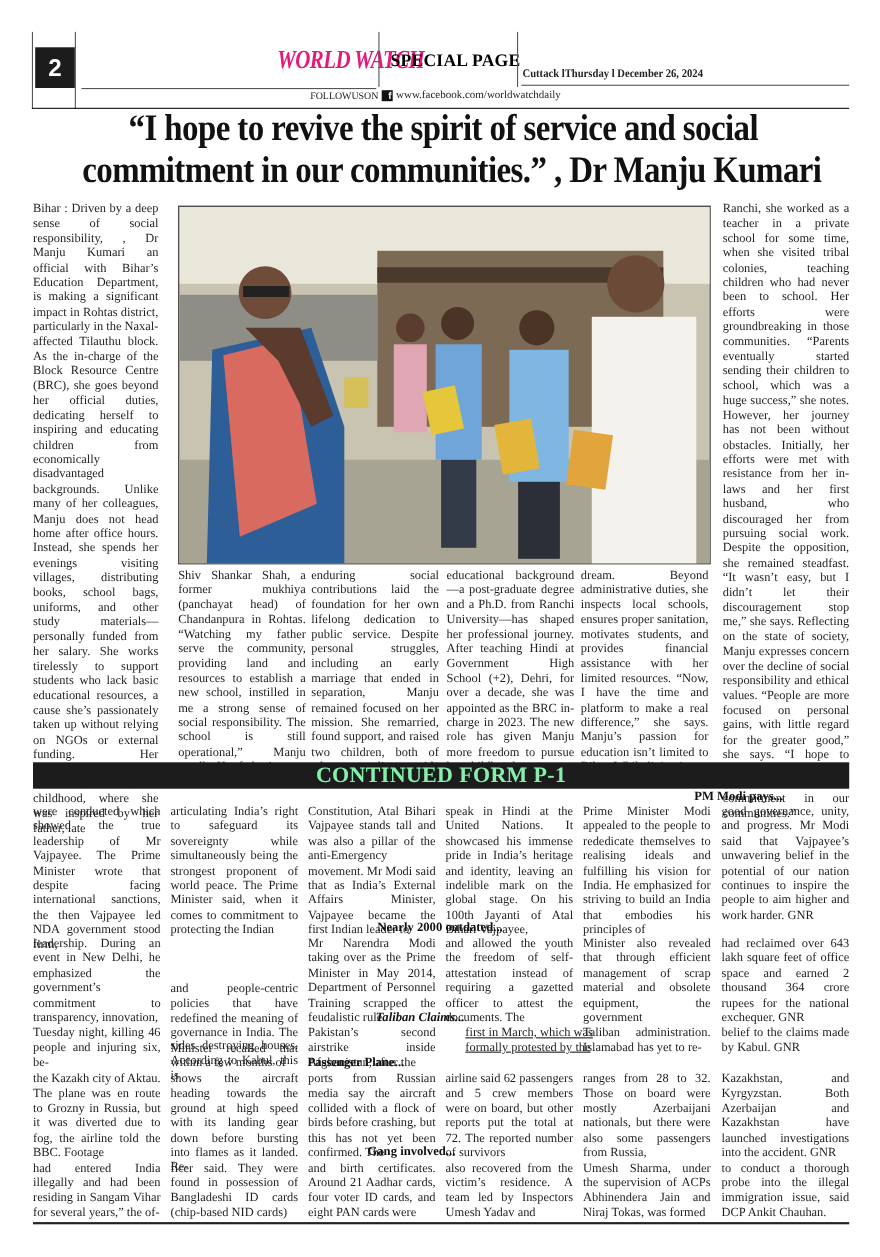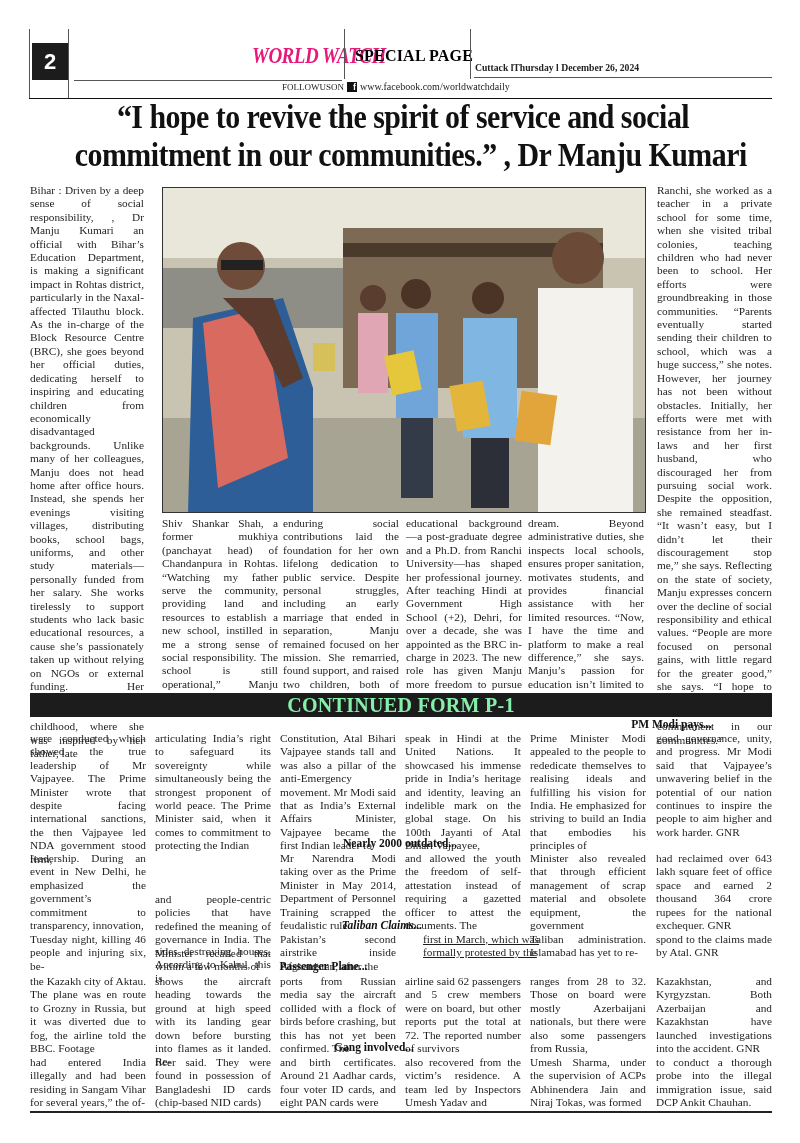--- a/index.html
+++ b/index.html
@@ -138,21 +138,21 @@
 <div class="cont-col" style="left:405px; top:852px;">and allowed the youth the freedom of self-attestation instead of requiring a gazetted officer to attest the documents. The</div>
 <div class="cont-col" style="left:530px; top:852px;">Minister also revealed that through efficient management of scrap material and obsolete equipment, the government</div>
 <div class="cont-col" style="left:656px; top:852px;">had reclaimed over 643 lakh square feet of office space and earned 2 thousand 364 crore rupees for the national exchequer. GNR</div>
 
 <div class="sub" style="left:14px; width:736px; text-align:center; top:919px;font-style:italic;">Taliban Claims...</div>
 <div class="cont-col" style="left:30px; top:933px;">Tuesday night, killing 46 people and injuring six, be-</div>
 <div class="cont-col" style="left:155px; top:933px;margin-top:12px;">sides destroying houses. According to Kabul, this is</div>
 <div class="cont-col" style="left:280px; top:933px;">Pakistan’s second airstrike inside Afghanistan, after the</div>
 <div class="cont-col" style="left:423px; top:933px;text-decoration:underline;">first in March, which was formally protested by the</div>
 <div class="cont-col" style="left:530px; top:933px;">Taliban administration. Islamabad has yet to re-</div>
-<div class="cont-col" style="left:656px; top:933px;">spond to the claims made by Atal. GNR</div>
+<div class="cont-col" style="left:656px; top:933px;">belief to the claims made by Kabul. GNR</div>
 
 <div class="sub" style="left:0; width:647px; text-align:center; top:960px;">Passenger Plane...</div>
 <div class="cont-col" style="left:30px; top:975px;">the Kazakh city of Aktau. The plane was en route to Grozny in Russia, but it was diverted due to fog, the airline told the BBC. Footage</div>
 <div class="cont-col" style="left:155px; top:975px;">shows the aircraft heading towards the ground at high speed with its landing gear down before bursting into flames as it landed. Re-</div>
 <div class="cont-col" style="left:280px; top:975px;">ports from Russian media say the aircraft collided with a flock of birds before crashing, but this has not yet been confirmed. The</div>
 <div class="cont-col" style="left:405px; top:975px;">airline said 62 passengers and 5 crew members were on board, but other reports put the total at 72. The reported number of survivors</div>
 <div class="cont-col" style="left:530px; top:975px;">ranges from 28 to 32. Those on board were mostly Azerbaijani nationals, but there were also some passengers from Russia,</div>
 <div class="cont-col" style="left:656px; top:975px;">Kazakhstan, and Kyrgyzstan. Both Azerbaijan and Kazakhstan have launched investigations into the accident. GNR</div>
 
 <div class="sub" style="left:0; width:748px; text-align:center; top:1041px;font-family:Liberation Serif, serif;">Gang involved...</div>

